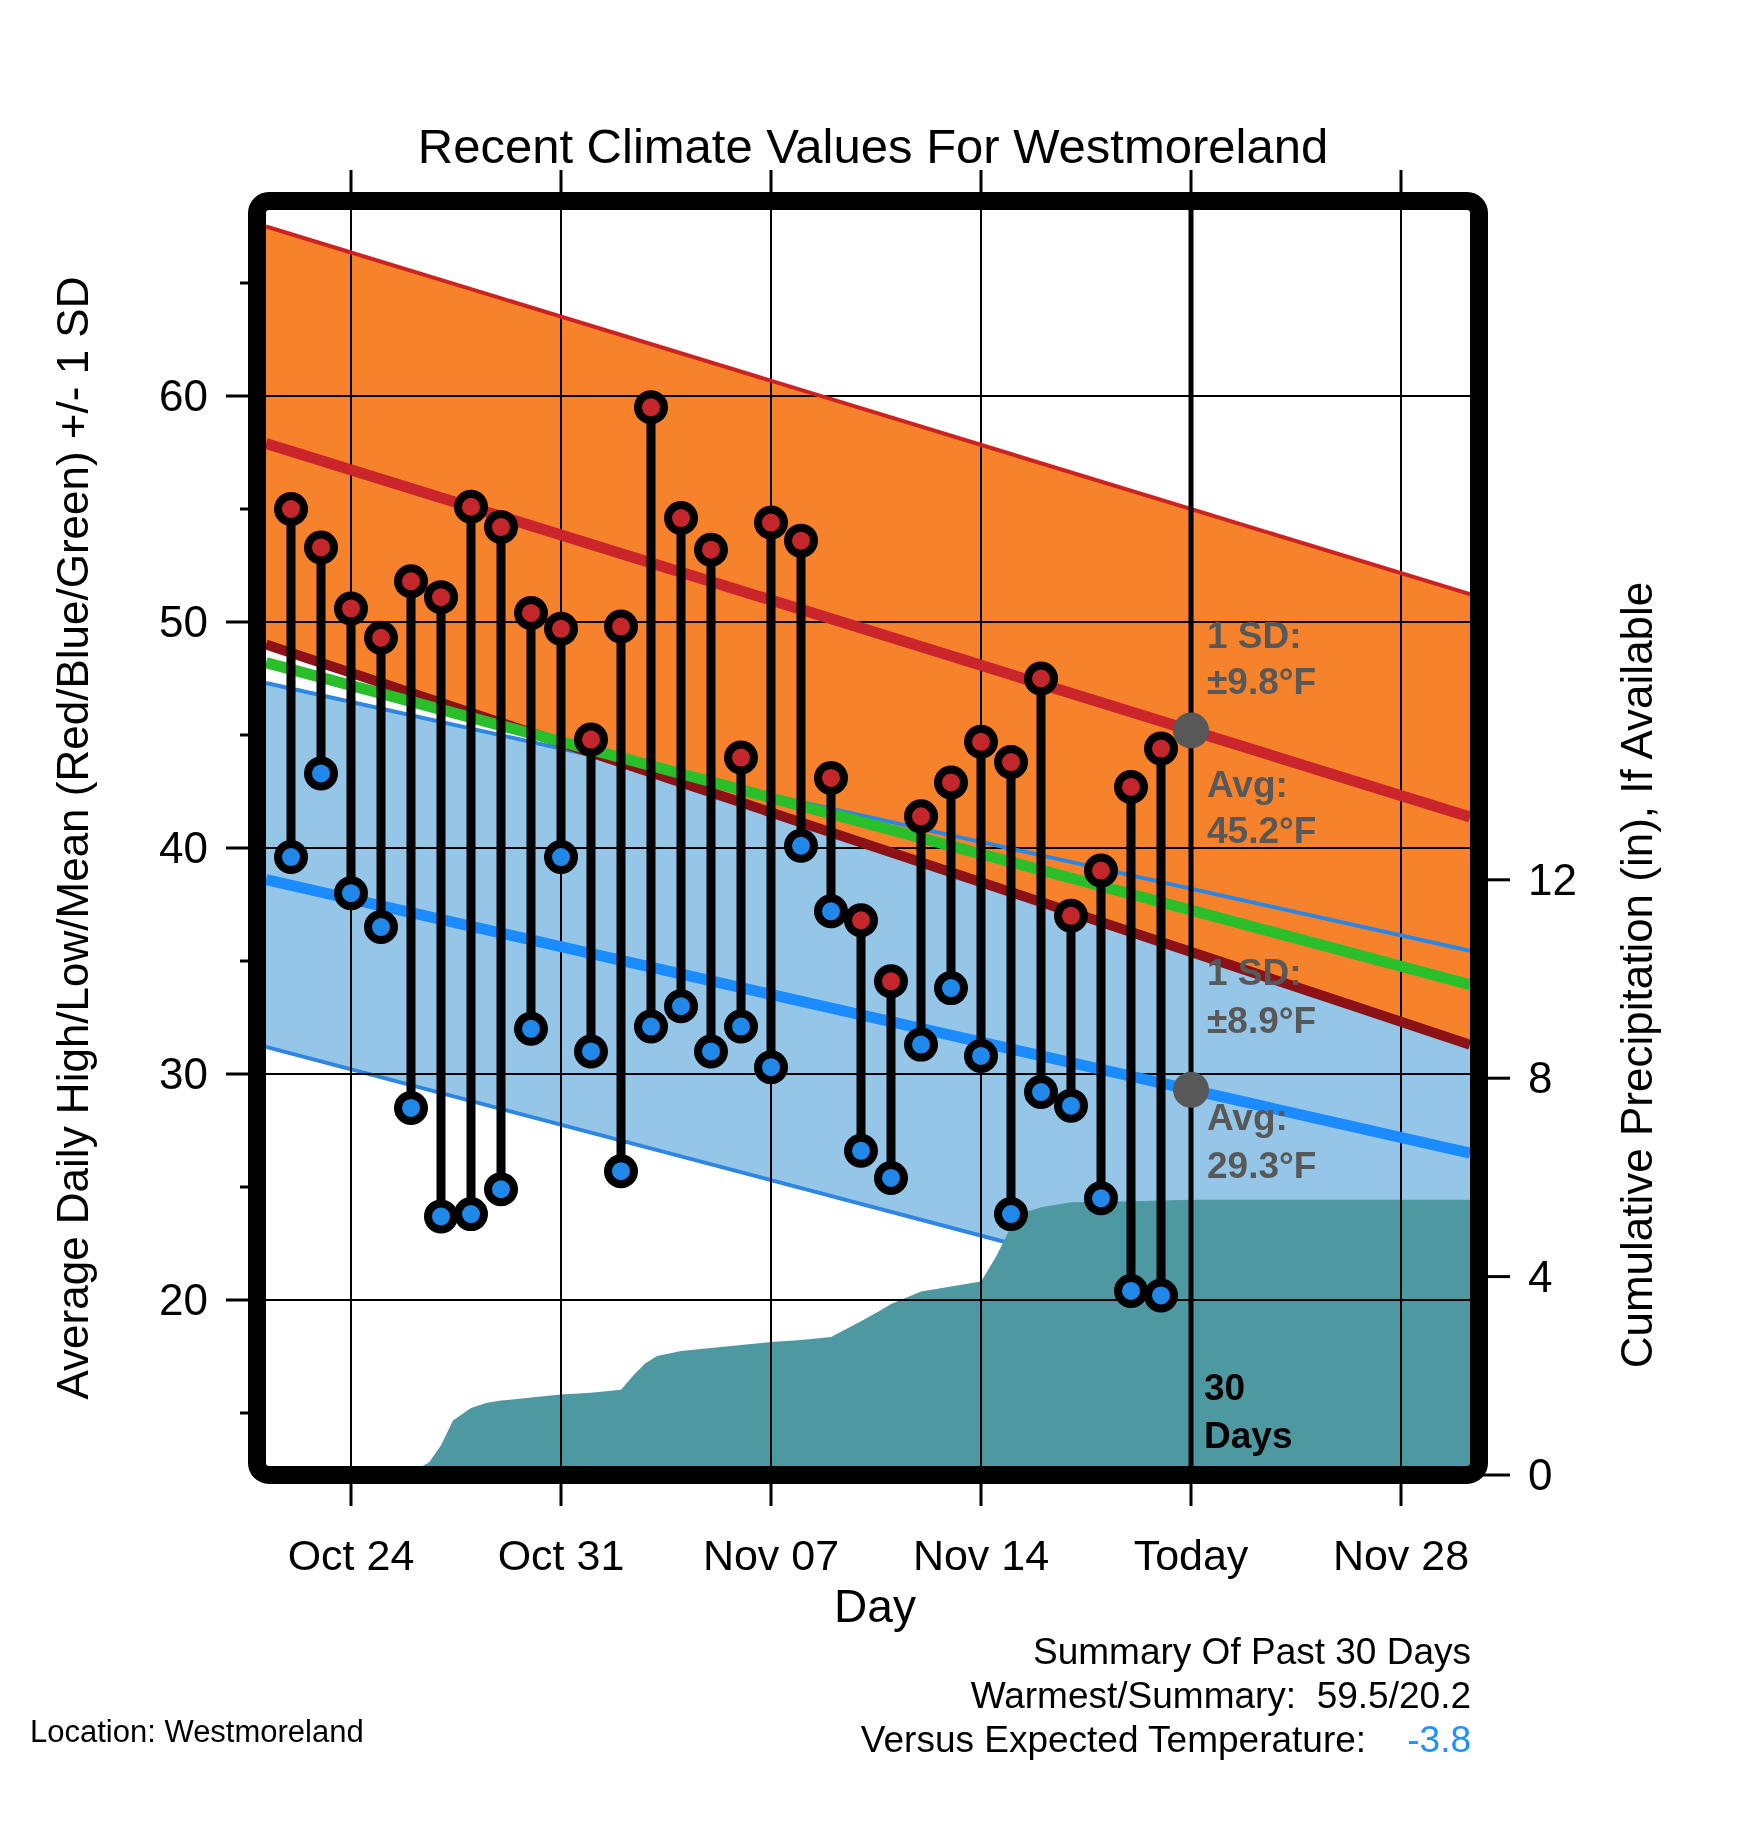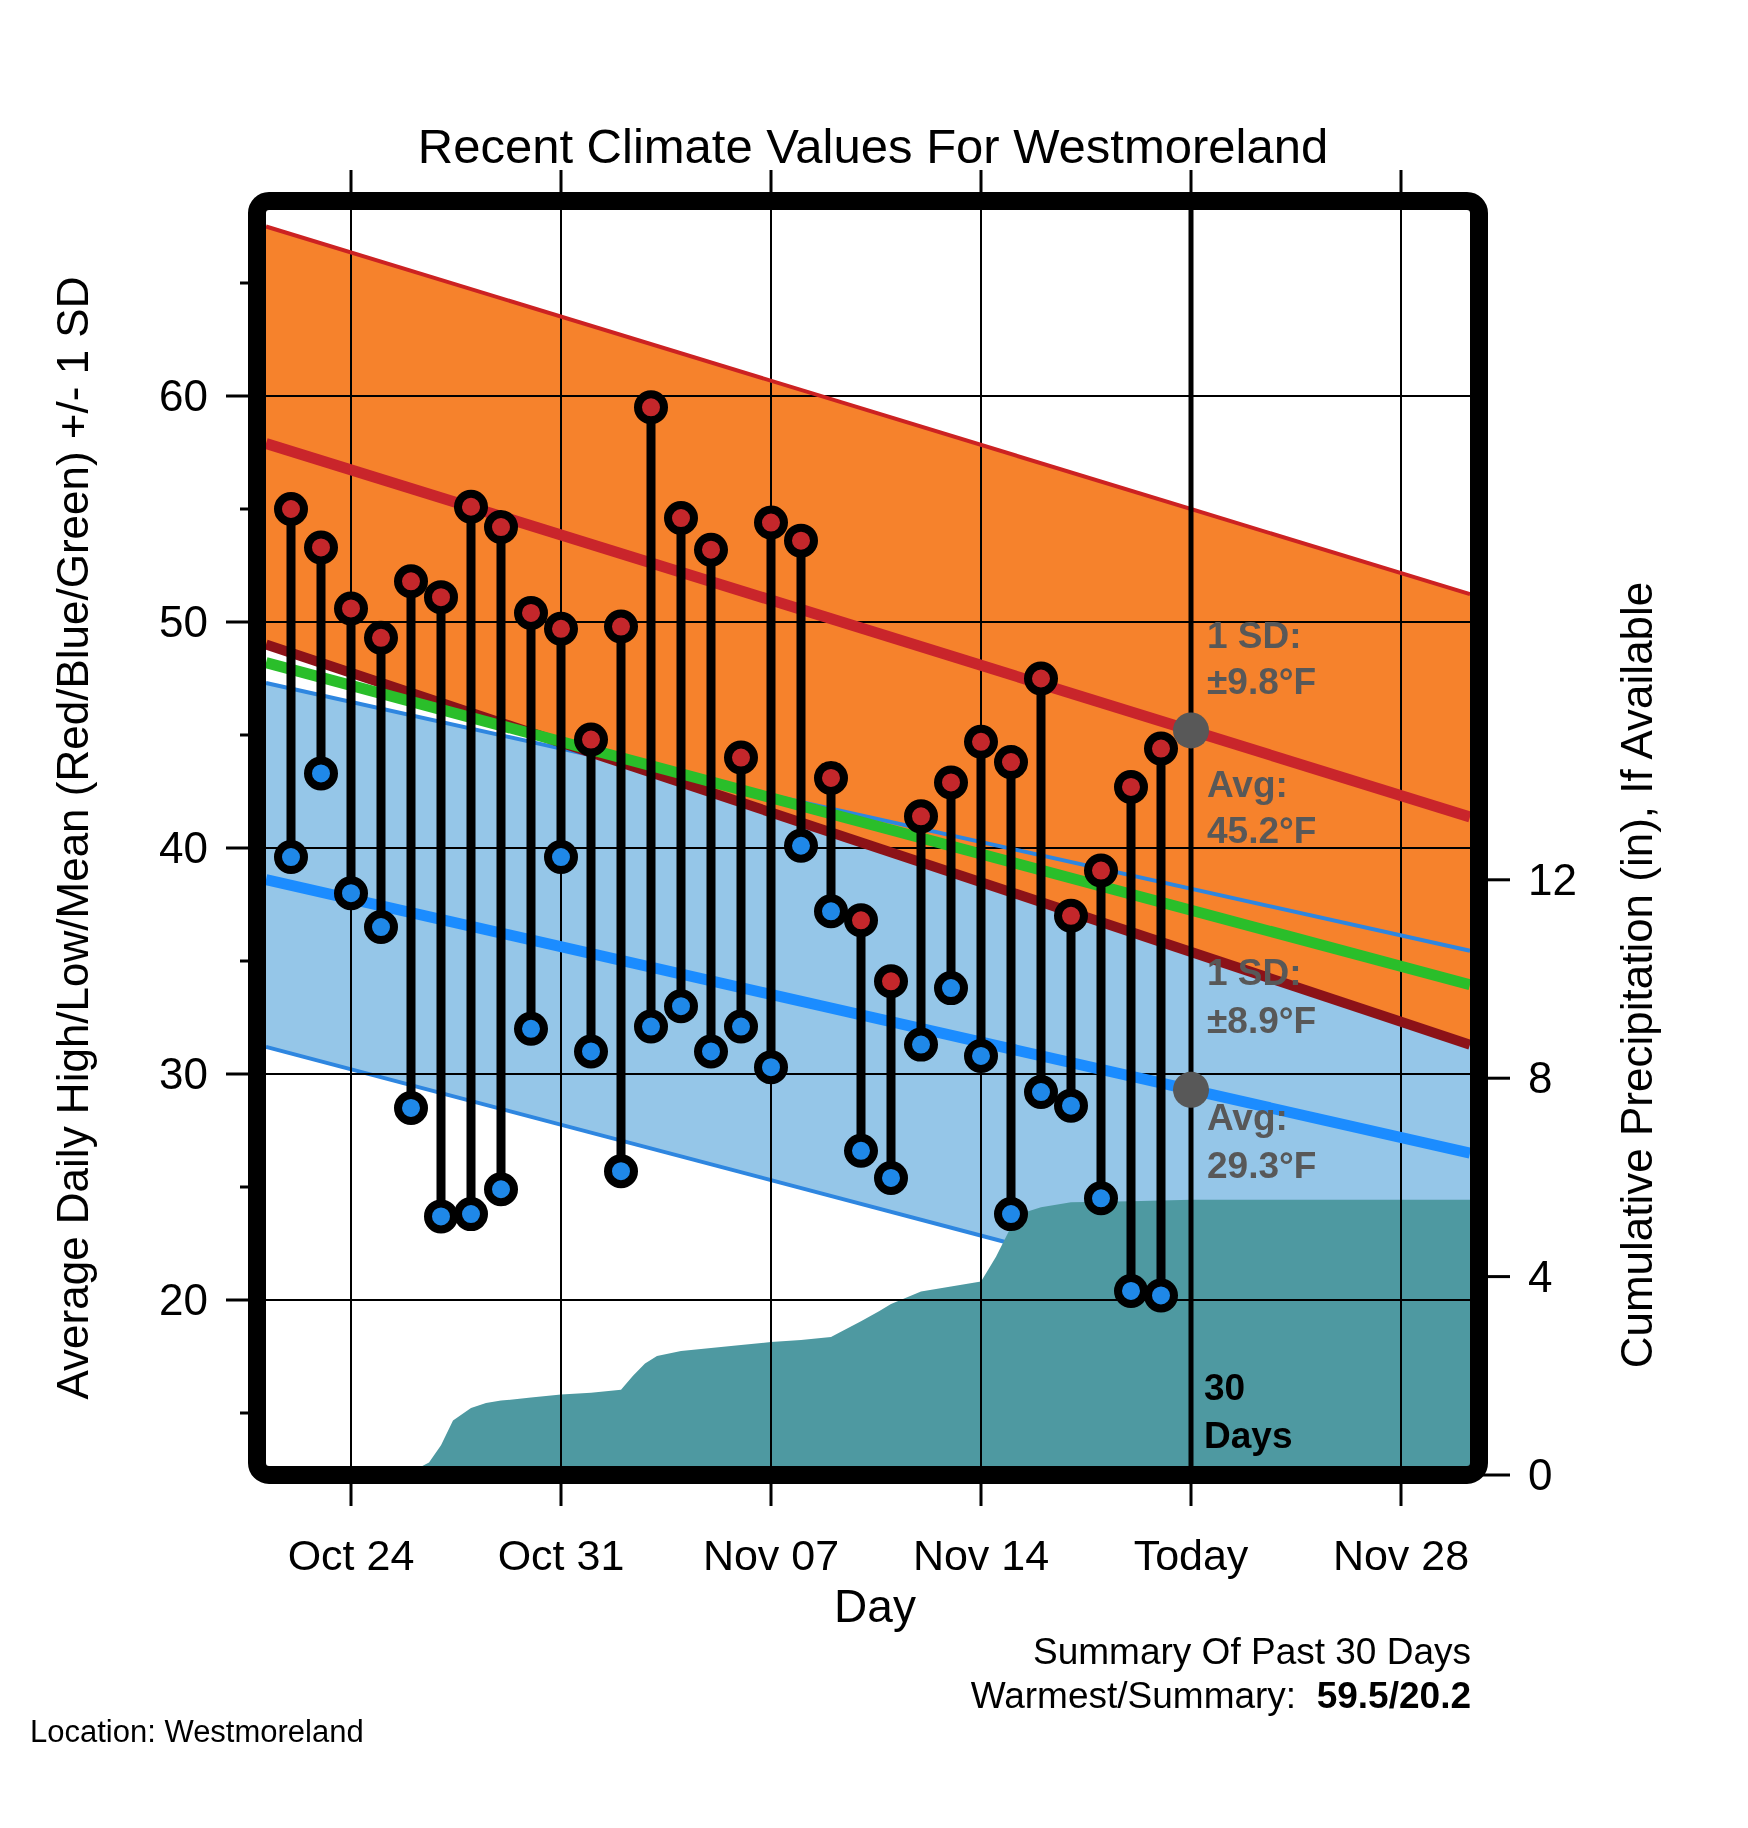--- a/index.html
+++ b/index.html
@@ -2,21 +2,21 @@
 <html><head>
 <meta charset="utf-8">
 <style>
   html,body{margin:0;padding:0;background:#fff;}
   .fig{position:relative;width:1748px;height:1828px;background:#fff;
        font-family:"Liberation Sans", sans-serif;overflow:hidden;}
   svg{position:absolute;left:0;top:0;}
   .footer-left{position:absolute;left:30px;top:1632px;font-size:31px;color:#000;line-height:40px;white-space:pre;}
   .summary{position:absolute;right:277px;top:1630px;width:700px;text-align:right;font-size:37px;color:#000;line-height:44px;}
   .summary .row{white-space:pre;}
-  .summary .val{font-weight:bold;}
+  .summary .val{font-weight:normal;}
   .summary .val.blue{color:#1E90FF;}
   .summary .val.green{color:#00C000;}
   .summary .val.black{color:#000;}
 </style>
 </head>
 <body>
 
 <div class="fig">
 
   <svg id="chart" width="1748" height="1828" viewBox="0 0 1748 1828">
@@ -282,14 +282,15 @@
     <div>Location: Westmoreland</div>
     
     
     
     
   </div>
 
   <div class="summary">
     <div class="row">Summary Of Past 30 Days</div>
     <div class="row"><span>Warmest/Summary:  </span><span class="val black">59.5/20.2</span></div>
+    <div class="row"><span>Versus Expected Temperature:    </span><span class="val blue">-3.8</span></div>
   </div>
 </div>
 
 </body></html>

